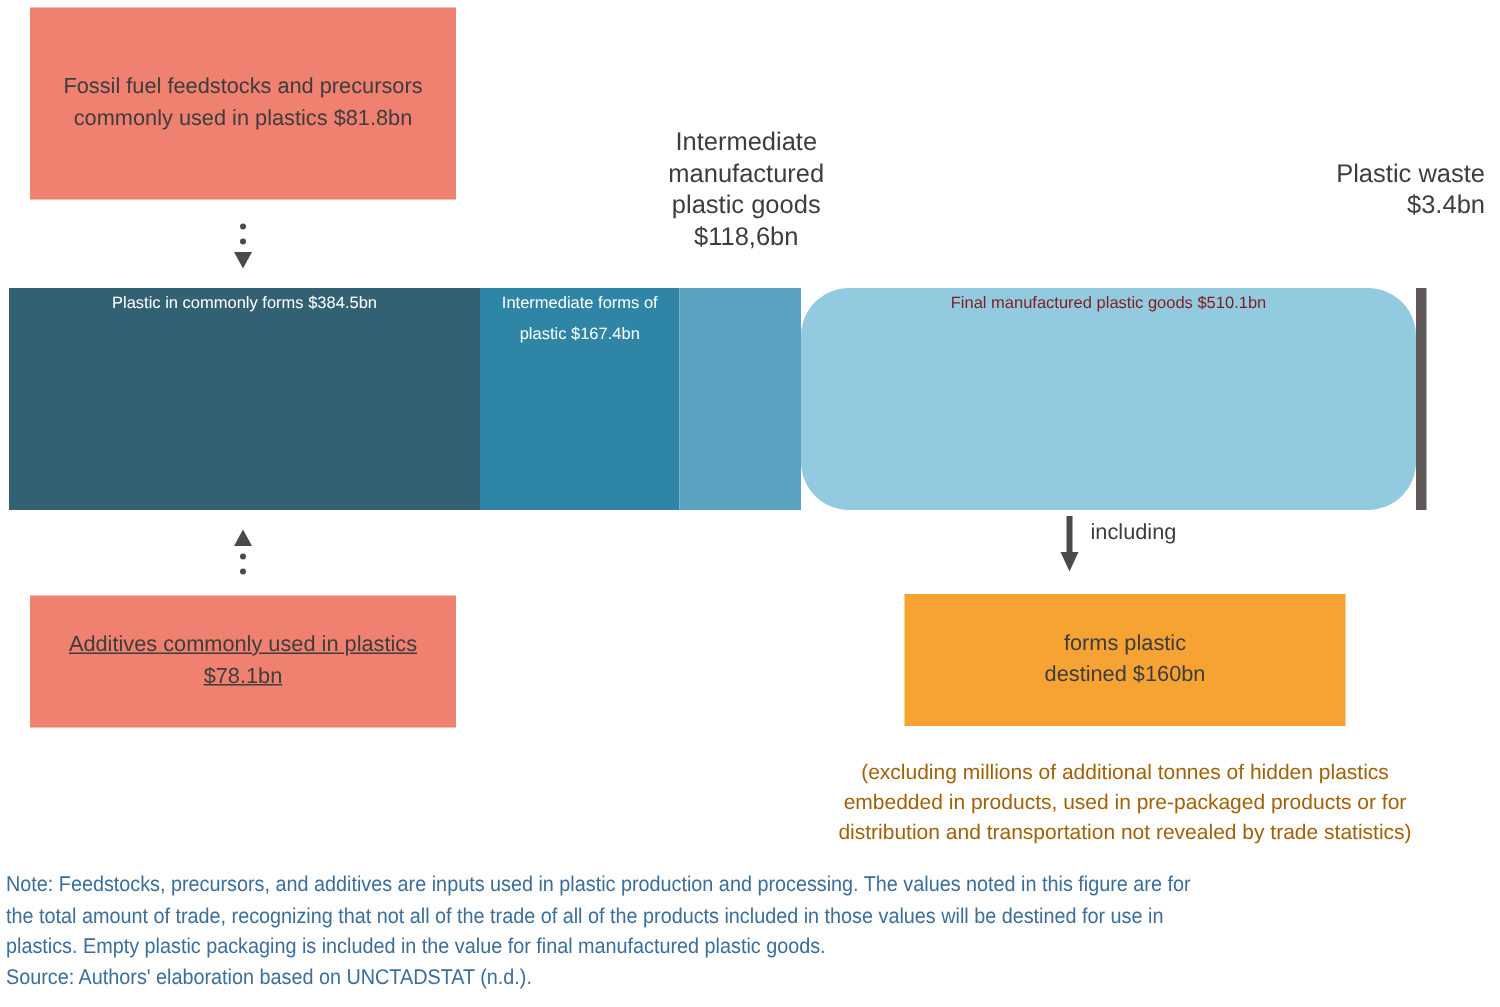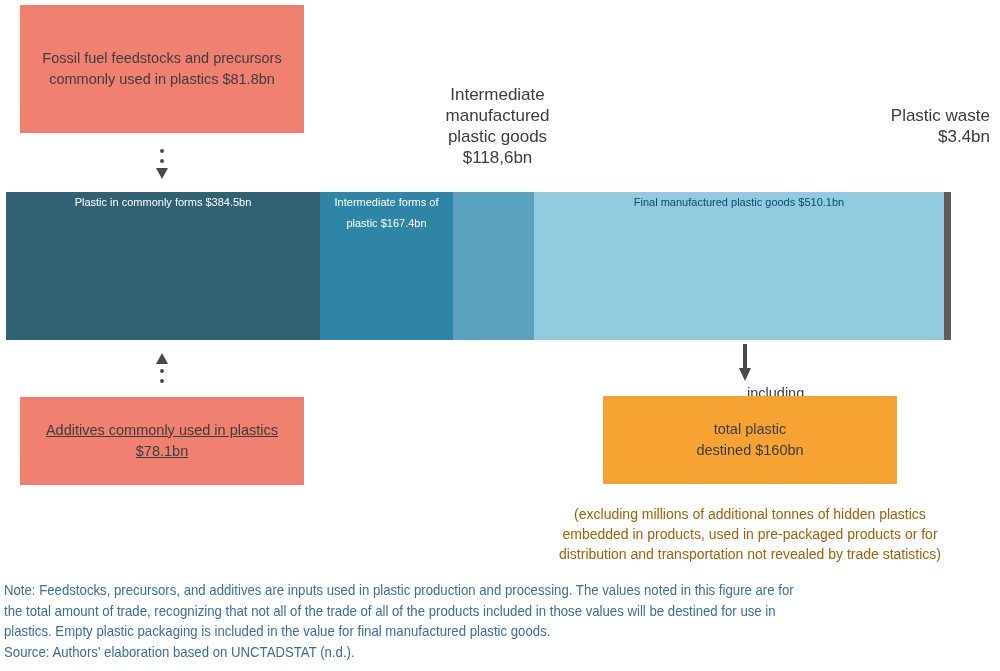--- a/index.html
+++ b/index.html
@@ -53,21 +53,21 @@
     align-items: flex-start;
     justify-content: center;
     text-align: center;
     font-size: 11px;
     line-height: 21px;
     padding: 0 6px;
     box-sizing: border-box;
     overflow: hidden;
   }
   .seg-label-light { color: #ffffff; }
-  .seg-label-dark { color: #0c4a6e; }
+  .seg-label-dark { color: #7f1d1d; border-radius: 32px; }
 
   
   .outside-label {
     text-align: center;
     color: #3d3d3d;
     font-size: 17px;
     line-height: 21px;
   }
   .outside-label-right { text-align: right; }
 
@@ -206,31 +206,31 @@
   <div class="abs dotted-arrow" style="left:147px; top:346px; width:30px; height:46px;">
     <span class="arrowhead-up"></span>
     <span class="dot"></span>
     <span class="dot"></span>
   </div>
 
   <div class="abs flowbox flowbox-salmon" style="left:20px; top:397px; width:284px; height:88px;text-decoration:underline;">
     <span>Additives commonly used in plastics $78.1bn</span>
   </div>
 
-  <div class="abs" id="including-group" style="left:739px; top:344px;flex-direction:column;">
+  <div class="abs" id="including-group" style="left:707px; top:344px;">
     <div class="solid-arrow-down">
       <div class="shaft"></div>
       <div class="head"></div>
     </div>
     <div id="including-text">including</div>
   </div>
 
   <div class="abs flowbox flowbox-orange" style="left:603px; top:396px; width:294px; height:88px;">
     <span>
-      <span>total plastic</span><br>
+      <span>forms plastic</span><br>
       <span>destined $160bn</span>
     </span>
   </div>
 
   <div class="abs" id="excluding-note" style="left:500px; top:504px; width:500px;">
     <div>(excluding millions of additional tonnes of hidden plastics</div>
     <div>embedded in products, used in pre-packaged products or for</div>
     <div>distribution and transportation not revealed by trade statistics)</div>
   </div>
 

